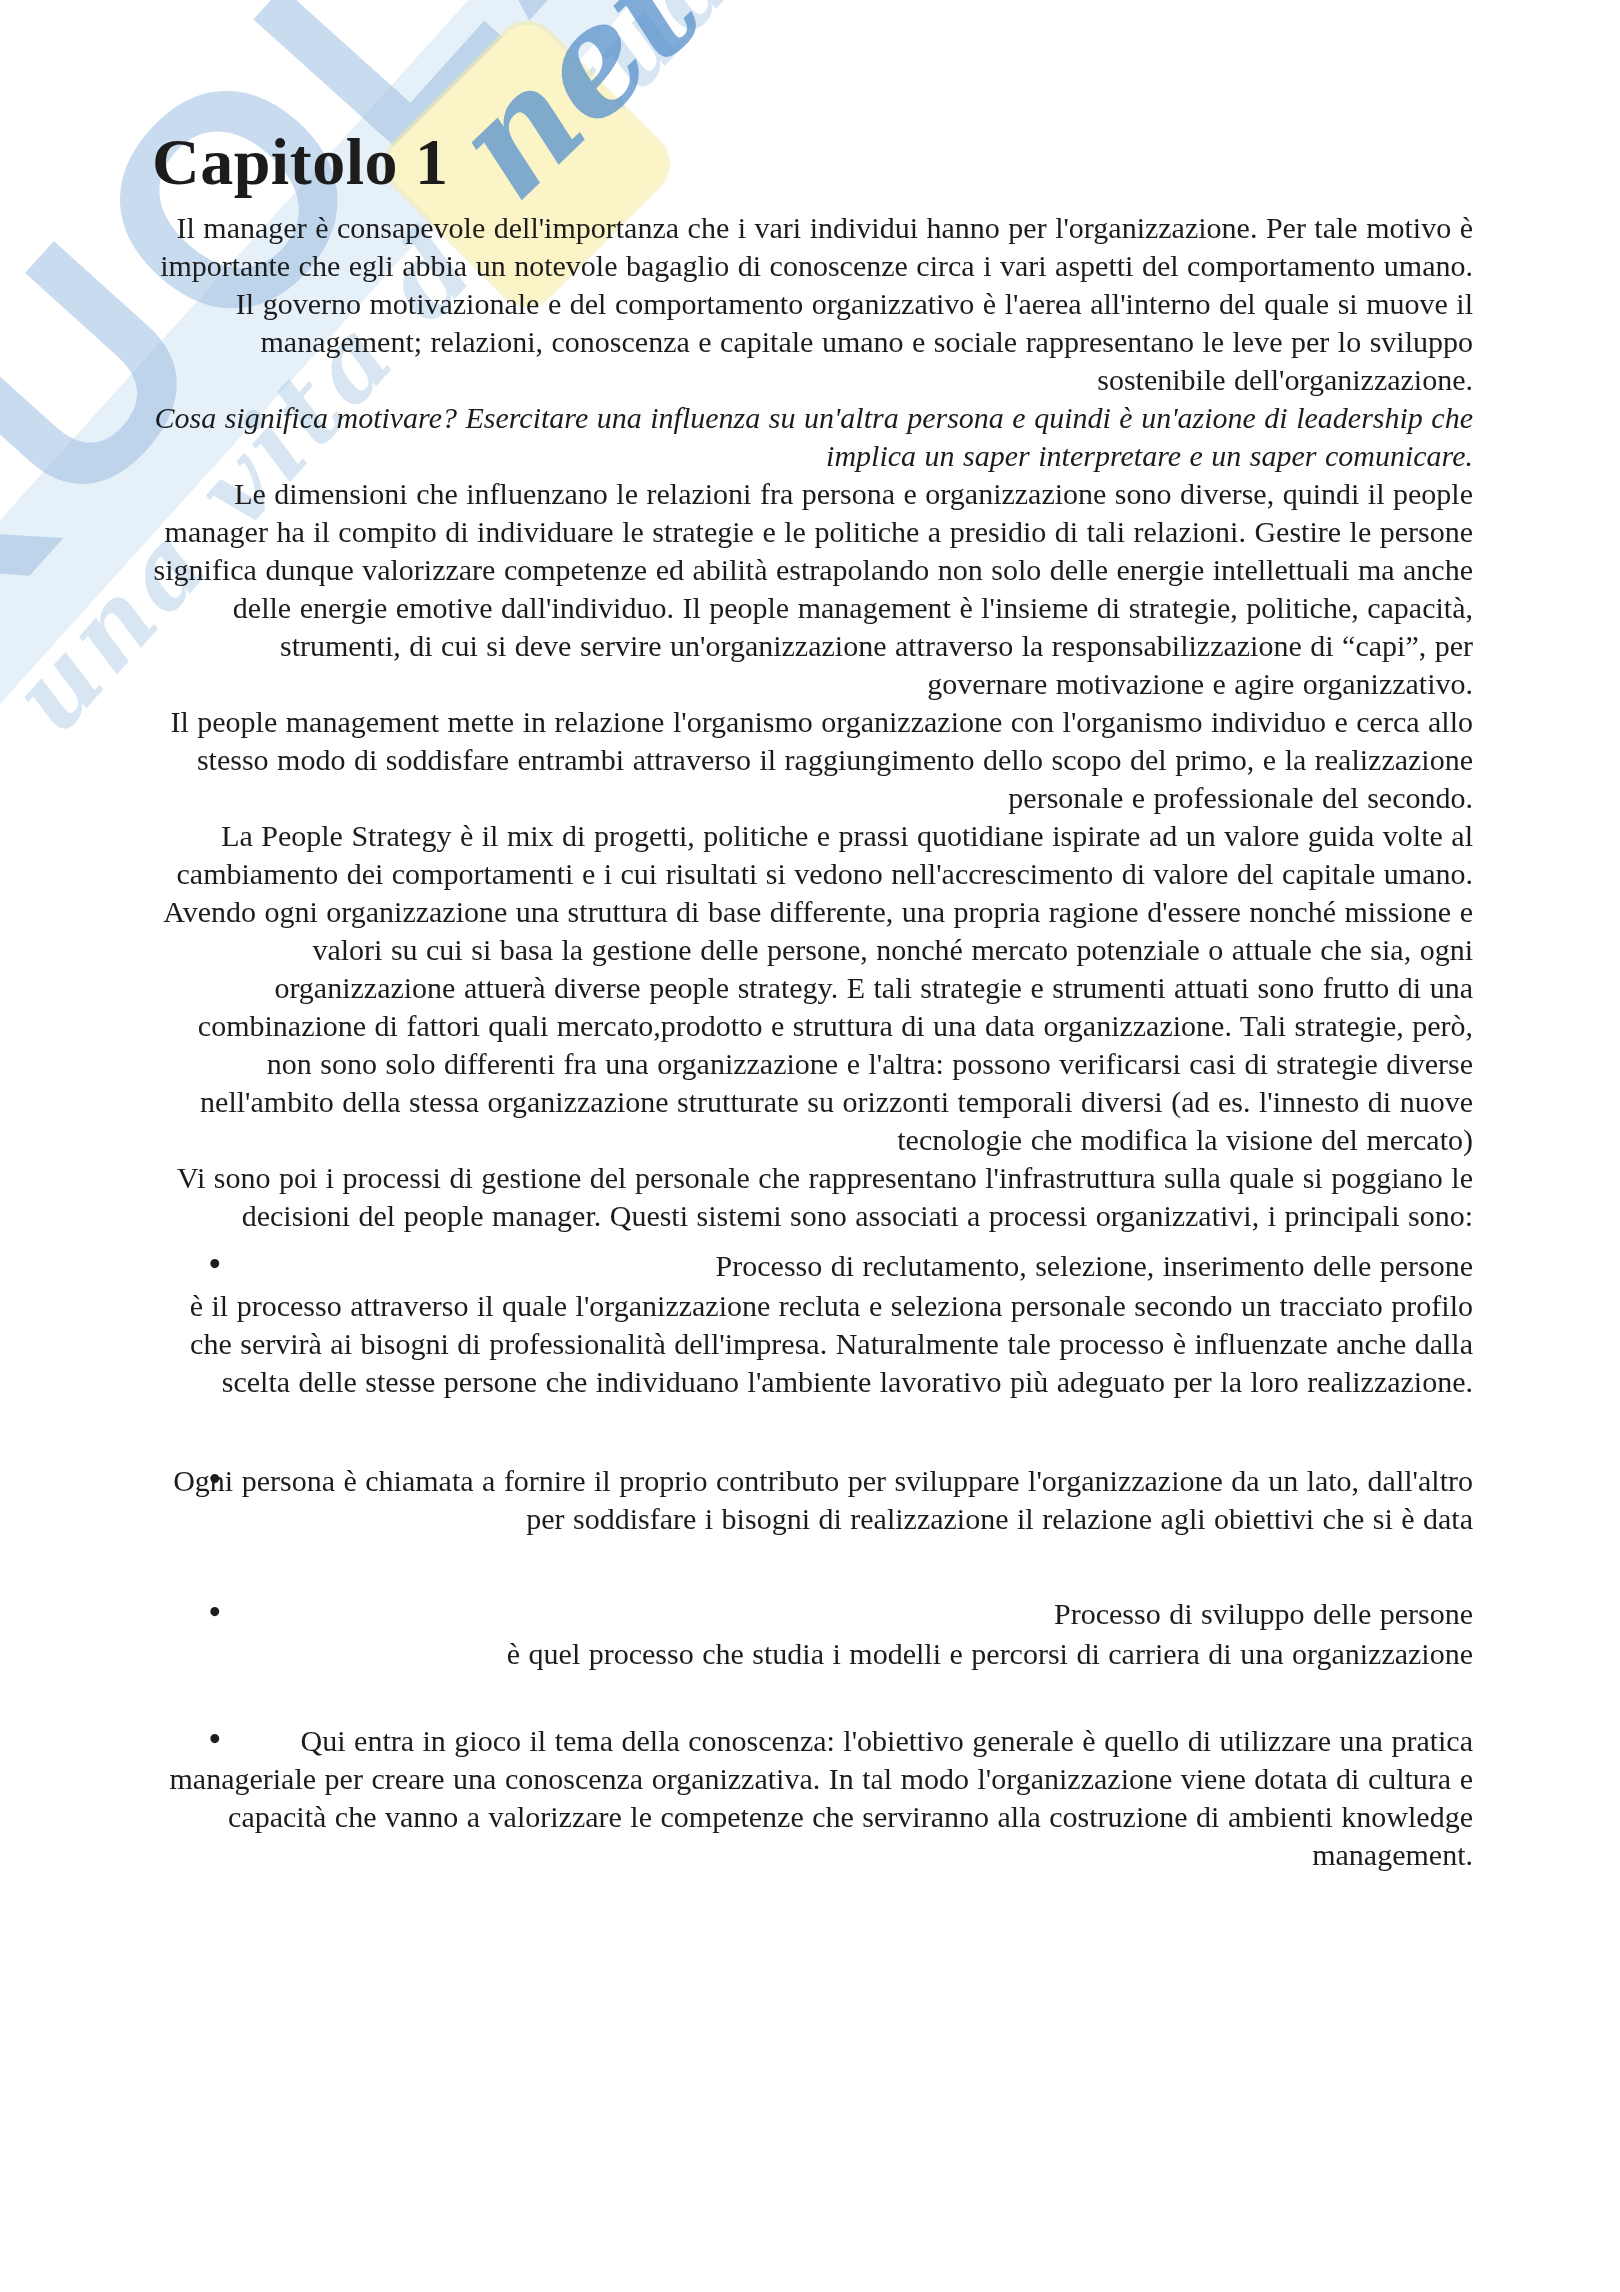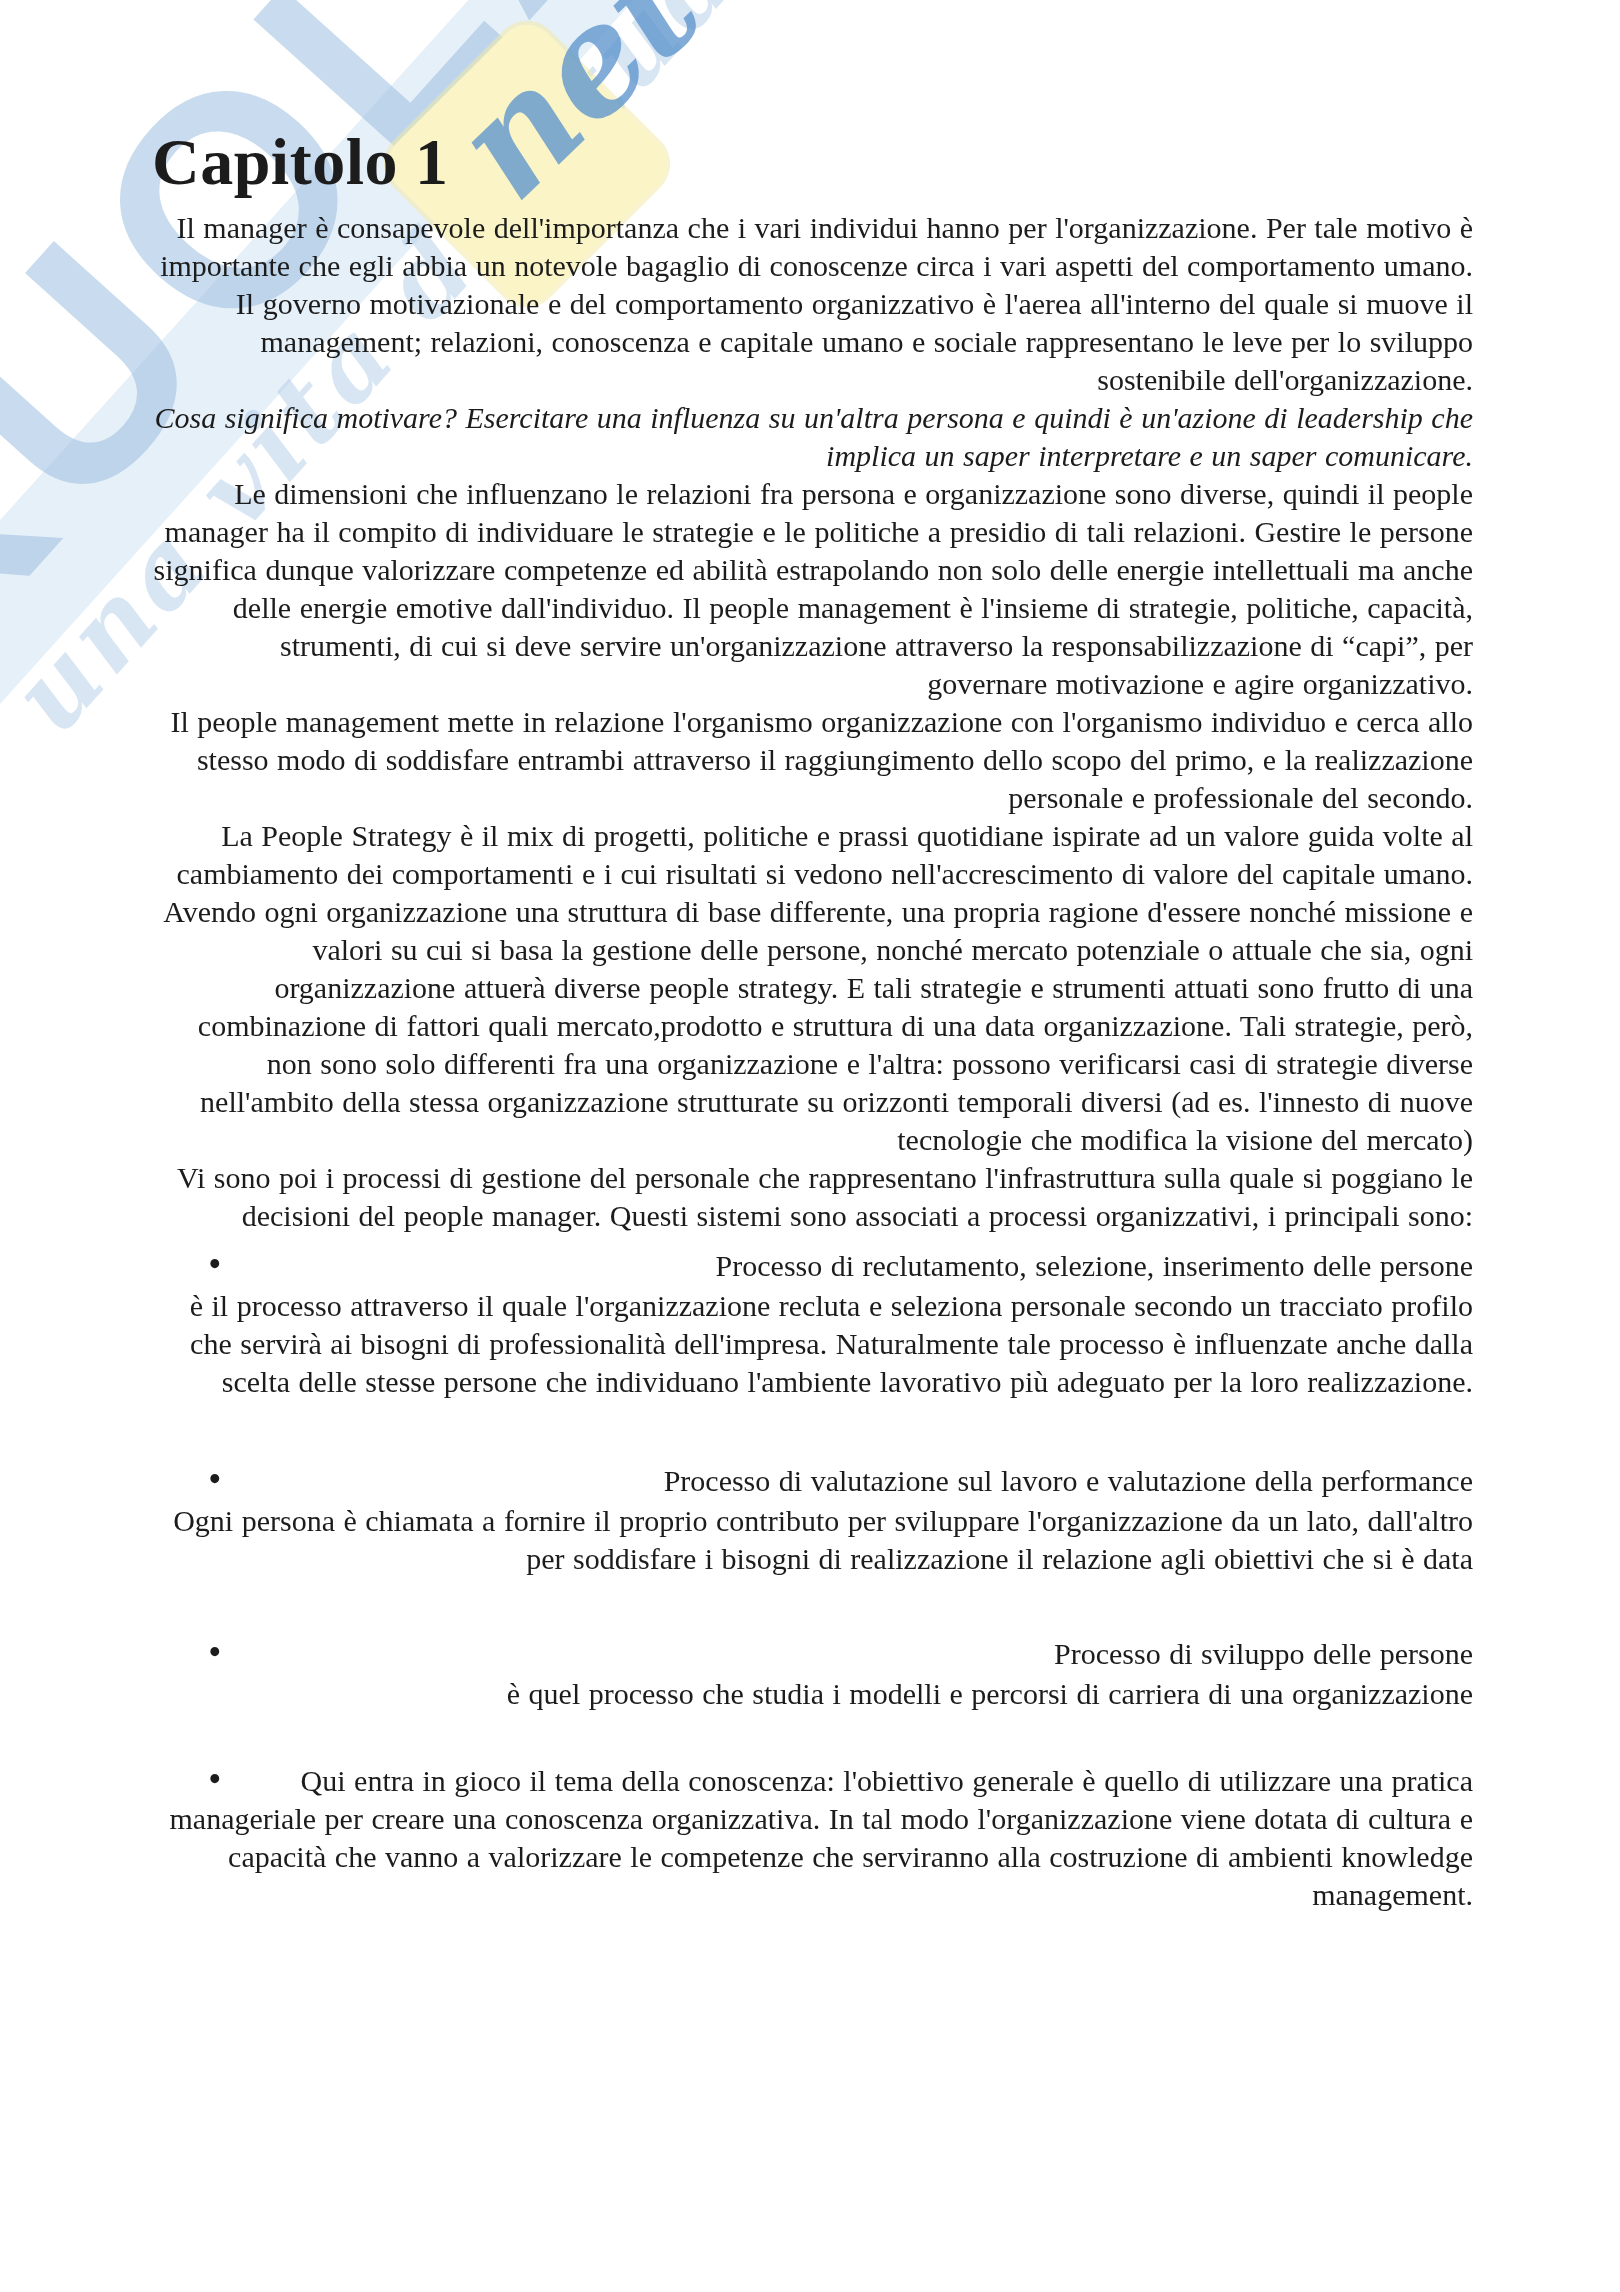--- a/index.html
+++ b/index.html
@@ -86,21 +86,21 @@
     <h1 class="doc-title">Capitolo 1</h1>
     <div id="paragraphs">
         <p class="para"><span>Il manager è consapevole dell'importanza che i vari individui hanno per l'organizzazione. Per tale motivo è importante che egli abbia un notevole bagaglio di conoscenze circa i vari aspetti del comportamento umano. Il governo motivazionale e del comportamento organizzativo è l'aerea all'interno del quale si muove il management; relazioni, conoscenza e capitale umano e sociale rappresentano le leve per lo sviluppo sostenibile dell'organizzazione.</span></p>
         <p class="para italic"><span class="i">Cosa significa motivare? Esercitare una influenza su un'altra persona e quindi è un'azione di leadership che implica un saper interpretare e un saper comunicare.</span></p>
         <p class="para"><span>Le dimensioni che influenzano le relazioni fra persona e organizzazione sono diverse, quindi il people manager ha il compito di individuare le strategie e le politiche a presidio di tali relazioni. Gestire le persone significa dunque valorizzare competenze ed abilità estrapolando non solo delle energie intellettuali ma anche delle energie emotive dall'individuo. Il </span><span class="b">people management</span><span> è l'insieme di strategie, politiche, capacità, strumenti, di cui si deve servire un'organizzazione attraverso la responsabilizzazione di “capi”, per governare motivazione e agire organizzativo.</span></p>
         <p class="para"><span>Il people management mette in relazione l'organismo organizzazione con l'organismo individuo e cerca allo stesso modo di soddisfare entrambi attraverso il raggiungimento dello scopo del primo, e la realizzazione personale e professionale del secondo.</span></p>
         <p class="para"><span>La </span><span class="b">People Strategy</span><span> è il mix di  progetti, politiche e prassi quotidiane ispirate ad un valore guida volte al cambiamento dei comportamenti e i cui risultati si vedono nell'accrescimento di valore del capitale umano. Avendo ogni organizzazione una struttura di base differente, una propria ragione d'essere nonché missione e valori su cui si basa la gestione delle persone, nonché mercato potenziale o attuale che sia, ogni organizzazione attuerà diverse people strategy. E tali strategie e strumenti attuati sono frutto di una combinazione di fattori quali mercato,prodotto e struttura di una data organizzazione. Tali strategie, però, non sono solo differenti fra una organizzazione e l'altra: possono verificarsi casi di strategie diverse nell'ambito della stessa organizzazione strutturate su orizzonti temporali diversi (ad es. l'innesto di nuove tecnologie che modifica la visione del mercato)</span></p>
         <p class="para"><span>Vi sono poi i </span><span class="b">processi di gestione del personale</span><span> che rappresentano l'infrastruttura sulla quale si poggiano le decisioni del people manager. Questi sistemi sono associati a processi organizzativi, i principali sono:</span></p>
         <p class="para bullet" style="margin-top: 11.8px;"><span class="dot">•</span><span class="b">Processo di reclutamento, selezione, inserimento delle persone</span></p>
         <p class="para"><span>è il processo attraverso il quale l'organizzazione recluta e seleziona personale secondo un tracciato profilo che servirà ai bisogni di professionalità dell'impresa. Naturalmente tale processo è influenzate anche dalla scelta delle stesse persone che individuano l'ambiente lavorativo più adeguato per la loro realizzazione.</span></p>
-        <p class="para bullet" style="margin-top: 61px;"><span class="dot">•</span><span class="b">Processo di valutazione sul lavoro e valutazione della performance</span></p>
+        <p class="para bullet" style="margin-top: 61px;"><span class="dot">•</span></p>
         <p class="para"><span>Ogni persona è chiamata a fornire il proprio contributo per sviluppare l'organizzazione da un lato, dall'altro per soddisfare i bisogni di realizzazione  il relazione agli obiettivi che si è data</span></p>
         <p class="para bullet" style="margin-top: 57px;"><span class="dot">•</span><span class="b">Processo di sviluppo delle persone</span></p>
         <p class="para"><span>è quel processo che studia i modelli e percorsi di carriera di una organizzazione</span></p>
         <p class="para bullet" style="margin-top: 49px;"><span class="dot">•</span></p>
         <p class="para"><span>Qui entra in gioco il tema della conoscenza: l'obiettivo generale è quello di utilizzare una pratica manageriale per creare una conoscenza organizzativa. In tal modo l'organizzazione viene dotata di cultura e capacità che vanno a valorizzare le competenze che serviranno alla costruzione di ambienti knowledge management.</span></p>
       </div>
   </div>
 
 </div>
 

